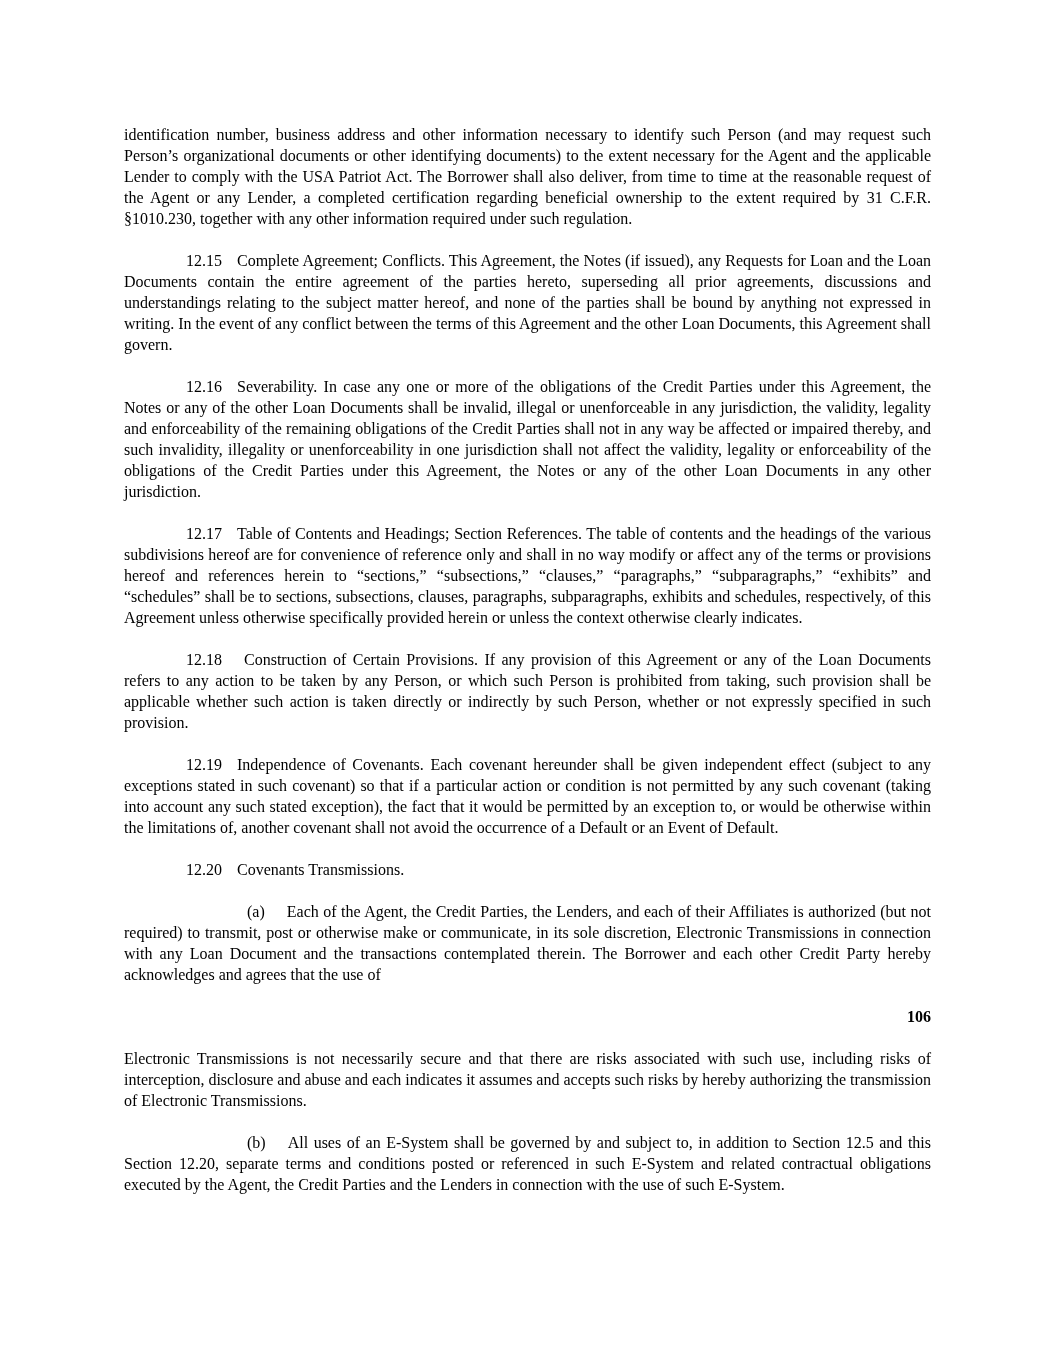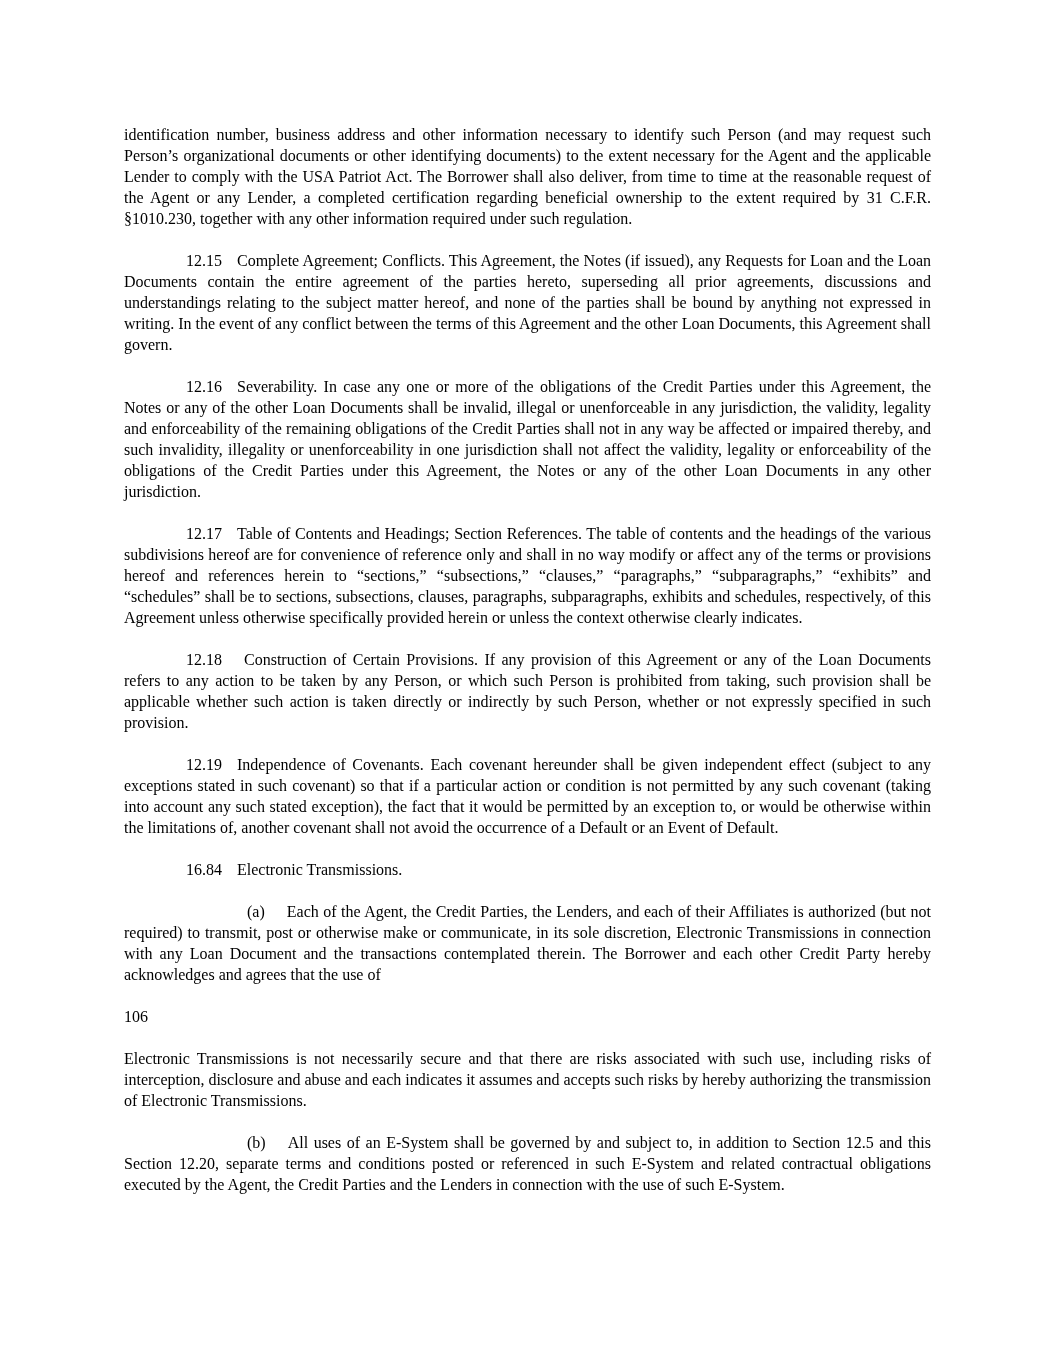--- a/index.html
+++ b/index.html
@@ -26,22 +26,23 @@
     text-align: justify;
   }
   p.section-par {
     text-indent: 62px;
   }
   p.sub-par {
     text-indent: 123px;
   }
   p.page-number-par {
     margin: 11px 0 21px 0;
-    text-align: left;
+    text-align: right;
     text-indent: 0;
+    font-weight: bold;
   }
   .sec-heading {
   }
   .gap {
     display: inline-block;
     width: 15px;
   }
   .gap-wide {
     display: inline-block;
     width: 22px;
@@ -57,21 +58,21 @@
   <p class="par section-par"><span>12.15</span><span class="gap"></span><span class="sec-heading">Complete Agreement; Conflicts</span><span>.  This Agreement, the Notes (if issued), any Requests for Loan and the Loan Documents contain the entire agreement of the parties hereto, superseding all prior agreements, discussions and understandings relating to the subject matter hereof, and none of the parties shall be bound by anything not expressed in writing. In the event of any conflict between the terms of this Agreement and the other Loan Documents, this Agreement shall govern.</span></p>
 
   <p class="par section-par"><span>12.16</span><span class="gap"></span><span class="sec-heading">Severability</span><span>.  In case any one or more of the obligations of the Credit Parties under this Agreement, the Notes or any of the other Loan Documents shall be invalid, illegal or unenforceable in any jurisdiction, the validity, legality and enforceability of the remaining obligations of the Credit Parties shall not in any way be affected or impaired thereby, and such invalidity, illegality or unenforceability in one jurisdiction shall not affect the validity, legality or enforceability of the obligations of the Credit Parties under this Agreement, the Notes or any of the other Loan Documents in any other jurisdiction.</span></p>
 
   <p class="par section-par"><span>12.17</span><span class="gap"></span><span class="sec-heading">Table of Contents and Headings; Section References</span><span>.  The table of contents and the headings of the various subdivisions hereof are for convenience of reference only and shall in no way modify or affect any of the terms or provisions hereof and references herein to “sections,” “subsections,” “clauses,” “paragraphs,” “subparagraphs,” “exhibits” and “schedules” shall be to sections, subsections, clauses, paragraphs, subparagraphs, exhibits and schedules, respectively, of this Agreement unless otherwise specifically provided herein or unless the context otherwise clearly indicates.</span></p>
 
   <p class="par section-par"><span>12.18</span><span class="gap-wide"></span><span class="sec-heading">Construction of Certain Provisions</span><span>.  If any provision of this Agreement or any of the Loan Documents refers to any action to be taken by any Person, or which such Person is prohibited from taking, such provision shall be applicable whether such action is taken directly or indirectly by such Person, whether or not expressly specified in such provision.</span></p>
 
   <p class="par section-par"><span>12.19</span><span class="gap"></span><span class="sec-heading">Independence of Covenants</span><span>.  Each covenant hereunder shall be given independent effect (subject to any exceptions stated in such covenant) so that if a particular action or condition is not permitted by any such covenant (taking into account any such stated exception), the fact that it would be permitted by an exception to, or would be otherwise within the limitations of, another covenant shall not avoid the occurrence of a Default or an Event of Default.</span></p>
 
-  <p class="par section-par"><span>16.84</span><span class="gap"></span><span class="sec-heading">Electronic Transmissions</span><span>.</span></p>
+  <p class="par section-par"><span>12.20</span><span class="gap"></span><span class="sec-heading">Covenants Transmissions</span><span>.</span></p>
 
   <p class="par sub-par"><span>(a)</span><span class="gap-wide"></span><span>Each of the Agent, the Credit Parties, the Lenders, and each of their Affiliates is authorized (but not required) to transmit, post or otherwise make or communicate, in its sole discretion, Electronic Transmissions in connection with any Loan Document and the transactions contemplated therein.  The Borrower and each other Credit Party hereby acknowledges and agrees that the use of</span></p>
 
   <p class="par page-number-par"><span>106</span></p>
 
   <p class="par"><span>Electronic Transmissions is not necessarily secure and that there are risks associated with such use, including risks of interception, disclosure and abuse and each indicates it assumes and accepts such risks by hereby authorizing the transmission of Electronic Transmissions.</span></p>
 
   <p class="par sub-par"><span>(b)</span><span class="gap-wide"></span><span>All uses of an E-System shall be governed by and subject to, in addition to Section 12.5 and this Section 12.20, separate terms and conditions posted or referenced in such E-System and related contractual obligations executed by the Agent, the Credit Parties and the Lenders in connection with the use of such E-System.</span></p>
 
 </div>

